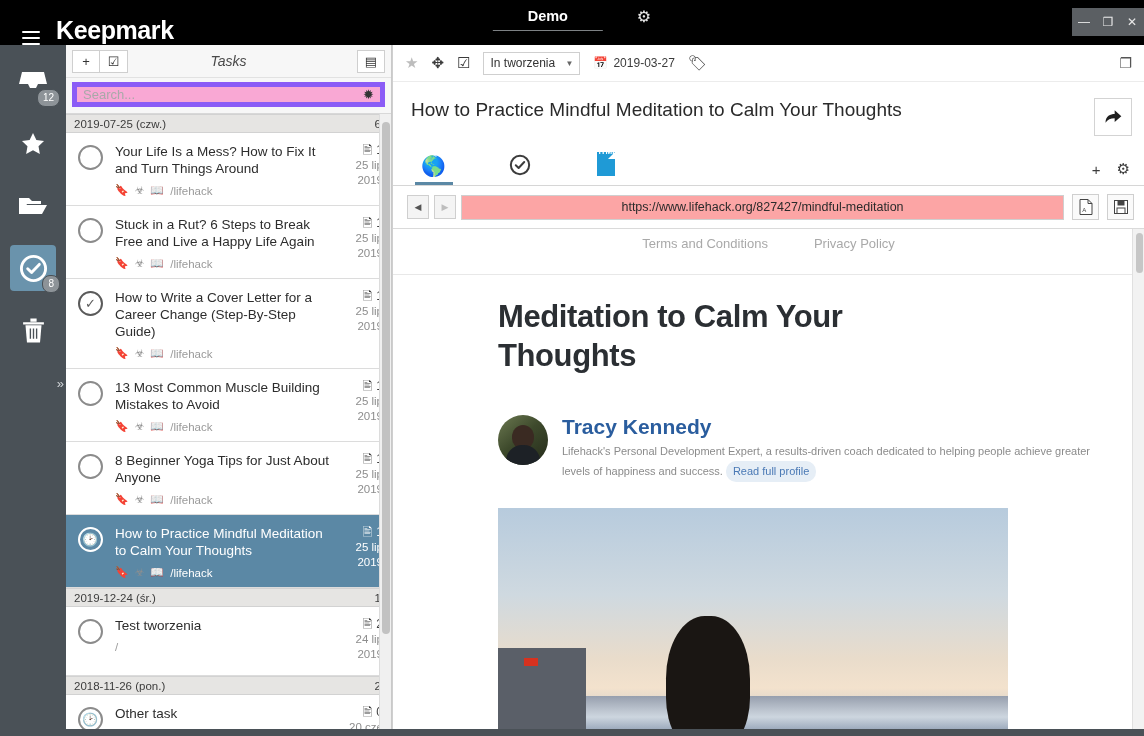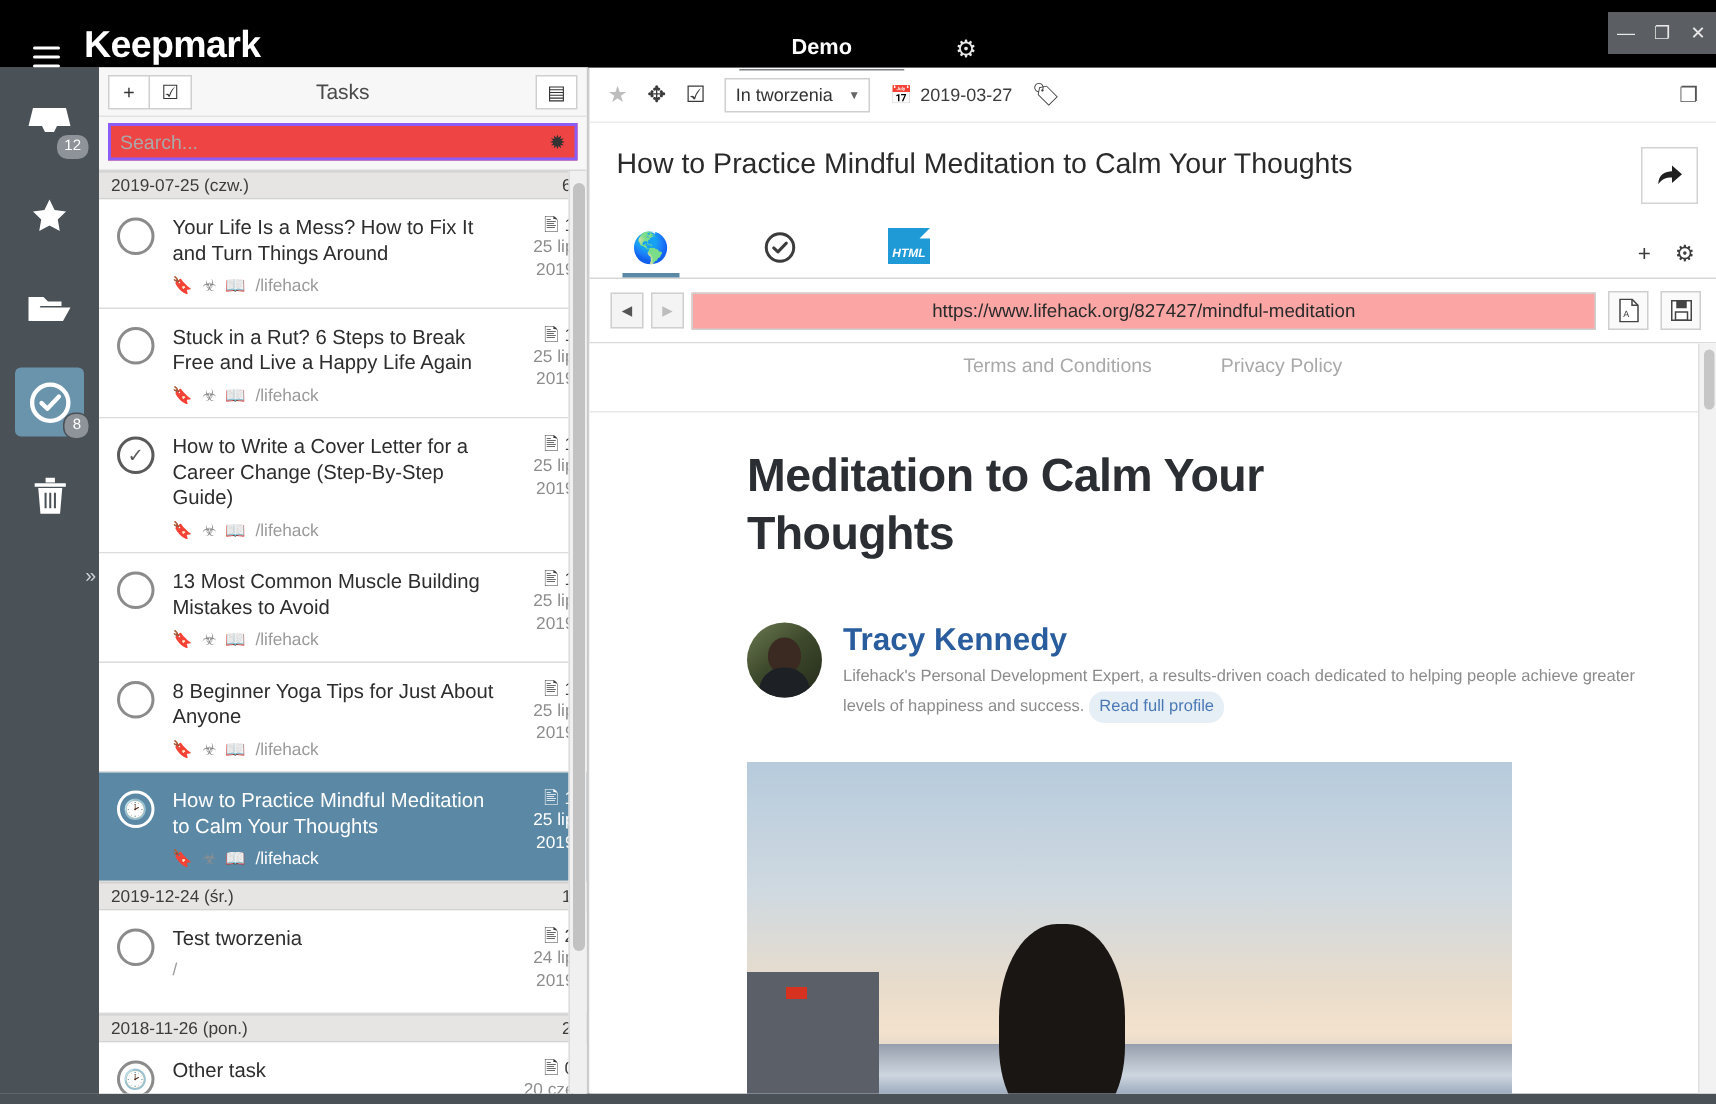--- a/index.html
+++ b/index.html
@@ -20,21 +20,20 @@
     flex:0 0 45px; position:relative; color:#fff;
   }
   .hamburger { width:18px; height:14px; margin-left:22px; margin-right:16px;
     display:flex; flex-direction:column; justify-content:space-between; cursor:pointer; }
   .hamburger i { display:block; height:2px; background:#fff; border-radius:1px; }
   .brand { font-size:25px; font-weight:bold; letter-spacing:-0.4px; color:#fff; }
   .title-center {
     position:absolute; left:50%; transform:translateX(-50%);
     display:flex; align-items:center; gap:12px;
     top:6px;
-    margin-top:16px;
   }
   .demo-title {
     font-size:14.5px; font-weight:bold; color:#fff; padding:2px 10px 6px 10px;
     border-bottom:1px solid #7d8184; min-width:110px; text-align:center;
   }
   .demo-gear { margin-left:22px; color:#e8e8e8; font-size:16px; margin-bottom:4px;}
   .win-controls {
     position:absolute; right:0; top:8px; height:28px; background:#5b5f63;
     display:flex; align-items:center; gap:0px;
   }
@@ -80,28 +79,28 @@
     display:flex; align-items:center; padding:0 6px; position:relative;
   }
   .tb-btn {
     width:28px; height:23px; border:1px solid #cfcfcf; background:#fff;
     display:flex; align-items:center; justify-content:center; cursor:pointer;
     font-size:13px; color:#333;
   }
   .tb-btn + .tb-btn { border-left:none; }
   .tb-title {
     position:absolute; left:0; right:0; text-align:center;
-    font-size:14px; color:#4a4a4a; pointer-events:none;
+    font-size:14px; color:#4a4a4a; pointer-events:none;font-style:italic;
   }
   .tb-right { margin-left:auto; }
   .search-row {
     background:#f7f7f7; padding:4px 6px 6px 6px; border-bottom:1px solid #d8d8d8;
   }
   .search-box {
-    display:flex; align-items:center; background:#ef4444; border:2px solid #8b5cf6;
+    display:flex; align-items:center; background:#f9a8d4; border:5px solid #8b5cf6;
     height:25px; padding:0 6px;
   }
   .search-box input {
     flex:1; border:none; outline:none; font-size:13px; color:#333;
     font-family:"Liberation Sans", sans-serif; background:transparent;
   }
   .search-box input::placeholder { color:#a9a9a9; }
   .wand { font-size:13px; color:#333; cursor:pointer; }
 
   .list-scroll { flex:1 1 auto; overflow:hidden; position:relative; }
@@ -181,23 +180,23 @@
     display:flex; align-items:flex-end; padding:0 14px 0 22px; height:41px;
     border-bottom:1px solid #d6d6d6; gap:48px; position:relative;
   }
   .tab {
     padding-bottom:6px; cursor:pointer; border-bottom:3px solid transparent;
     display:flex; align-items:center; justify-content:center; width:38px;
   }
   .tab.active { border-bottom-color:#5b88a5; }
   .tab-ico { font-size:20px; color:#3c3c3c; line-height:1; }
   .html-ico {
-    width:28px; height:24px; background:#1f9ad6; color:#fff; font-size:8px;
+    width:18px; height:24px; background:#1f9ad6; color:#fff; font-size:8px;
     font-weight:bold; display:flex; align-items:flex-end; justify-content:center;
-    padding-bottom:3px; position:relative;font-style:italic;
+    padding-bottom:20px; position:relative;
   }
   .html-ico::after{
     content:""; position:absolute; right:0; top:0; border-width:0 0 7px 7px;
     border-style:solid; border-color:transparent transparent #fff transparent;
   }
   .tabs-actions { margin-left:auto; display:flex; align-items:center; gap:16px; padding-bottom:7px;}
   .tabs-actions span { font-size:15px; color:#3c3c3c; cursor:pointer; }
 
   .url-row {
     display:flex; align-items:center; gap:5px; padding:8px 10px 8px 14px;

